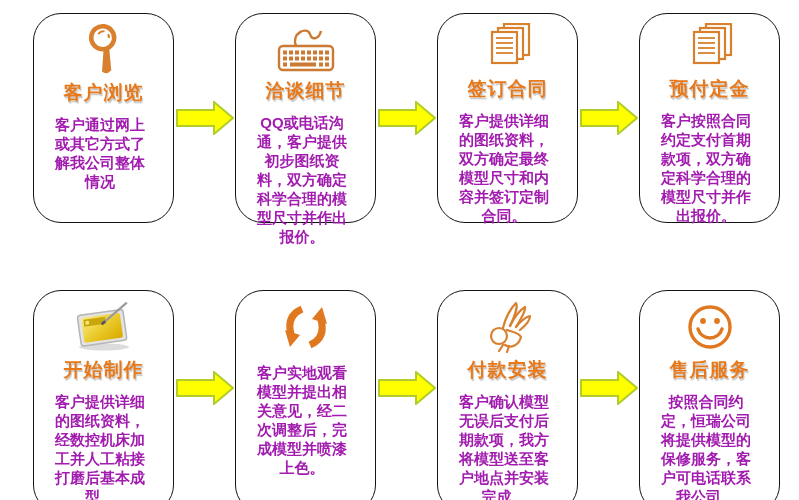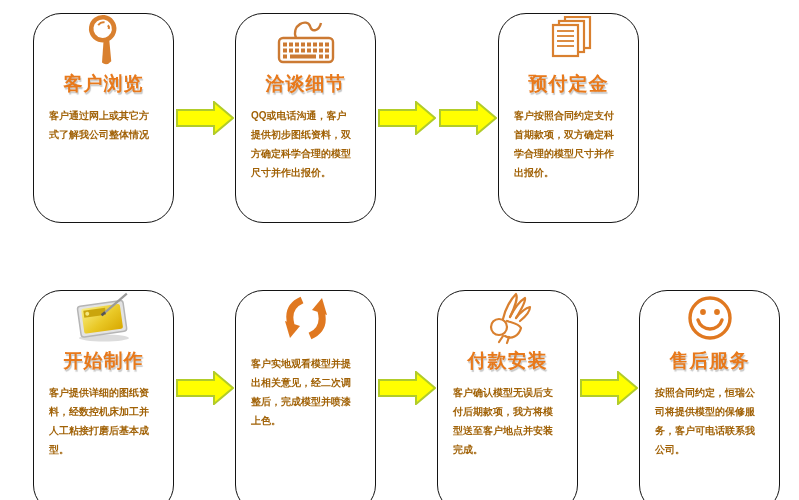--- a/index.html
+++ b/index.html
@@ -9,33 +9,34 @@
   }
   .flow { padding:13px 0 0 33px; }
   .row { display:flex; }
   .row1 .card { height:210px; }
   .row2 { margin-top:39px; }
   .row2 .card { height:223px;margin-top:28px; }
   .card {
     width:141px; box-sizing:border-box; background:#fff;
     border:1.6px solid #141414; border-radius:28px;
     display:flex; flex-direction:column; align-items:center;
+    padding-top:9px;
   }
   .icon {
     height:54px; display:flex; align-items:center; justify-content:center;
   }
   .title {
     margin-top:3px; color:#e8791b; font-size:19px; font-weight:bold;
     letter-spacing:1px; white-space:nowrap;
     text-shadow:1px 1.5px 1px #c8c8c8;
   }
   .body {
     width:102px; align-self:flex-start; margin-left:15px; margin-top:9px;
-    font-size:10px; line-height:19px; font-weight:bold; color:#a16207;
-    text-align:left;
+    font-size:15px; line-height:19px; font-weight:bold; color:#a21caf;
+    text-align:center;
   }
   .connector {
     width:61px; display:flex; align-items:center; justify-content:center;
     flex:none;
   }
   .arrow-svg { display:block; }
   svg { display:block; }
 </style>
 </head>
 <body>
@@ -97,20 +98,39 @@
       <div class="title">洽谈细节</div>
       <div class="body">QQ或电话沟通，客户提供初步图纸资料，双方确定科学合理的模型尺寸并作出报价。</div>
     </div>
 
     <div class="connector">
       <svg class="arrow-svg" width="58" height="34" viewBox="0 0 58 34">
         <polygon points="1,9 38,9 38,1 57,17 38,33 38,25 1,25" fill="#ffff00" stroke="#b2cc29" stroke-width="2"></polygon>
       </svg>
     </div>
 
+    <div class="card">
+      <div class="icon">
+        <svg width="50" height="50" viewBox="0 0 50 50">
+          <g fill="#ffffff" stroke="#d9802f" stroke-width="2.2">
+            <rect x="21" y="1" width="25" height="31"></rect>
+            <rect x="15" y="5" width="25" height="31"></rect>
+            <rect x="9" y="9" width="25" height="31"></rect>
+          </g>
+          <g stroke="#d9802f" stroke-width="1.8">
+            <line x1="13" y1="15" x2="30" y2="15"></line>
+            <line x1="13" y1="20" x2="30" y2="20"></line>
+            <line x1="13" y1="25" x2="30" y2="25"></line>
+            <line x1="13" y1="30" x2="30" y2="30"></line>
+          </g>
+        </svg>
+      </div>
+      <div class="title">签订合同</div>
+      <div class="body">客户提供详细的图纸资料，双方确定最终模型尺寸和内容并签订定制合同。</div>
+    </div>
 
     <div class="connector">
       <svg class="arrow-svg" width="58" height="34" viewBox="0 0 58 34">
         <polygon points="1,9 38,9 38,1 57,17 38,33 38,25 1,25" fill="#ffff00" stroke="#b2cc29" stroke-width="2"></polygon>
       </svg>
     </div>
 
     <div class="card">
       <div class="icon">
         <svg width="50" height="50" viewBox="0 0 50 50">

